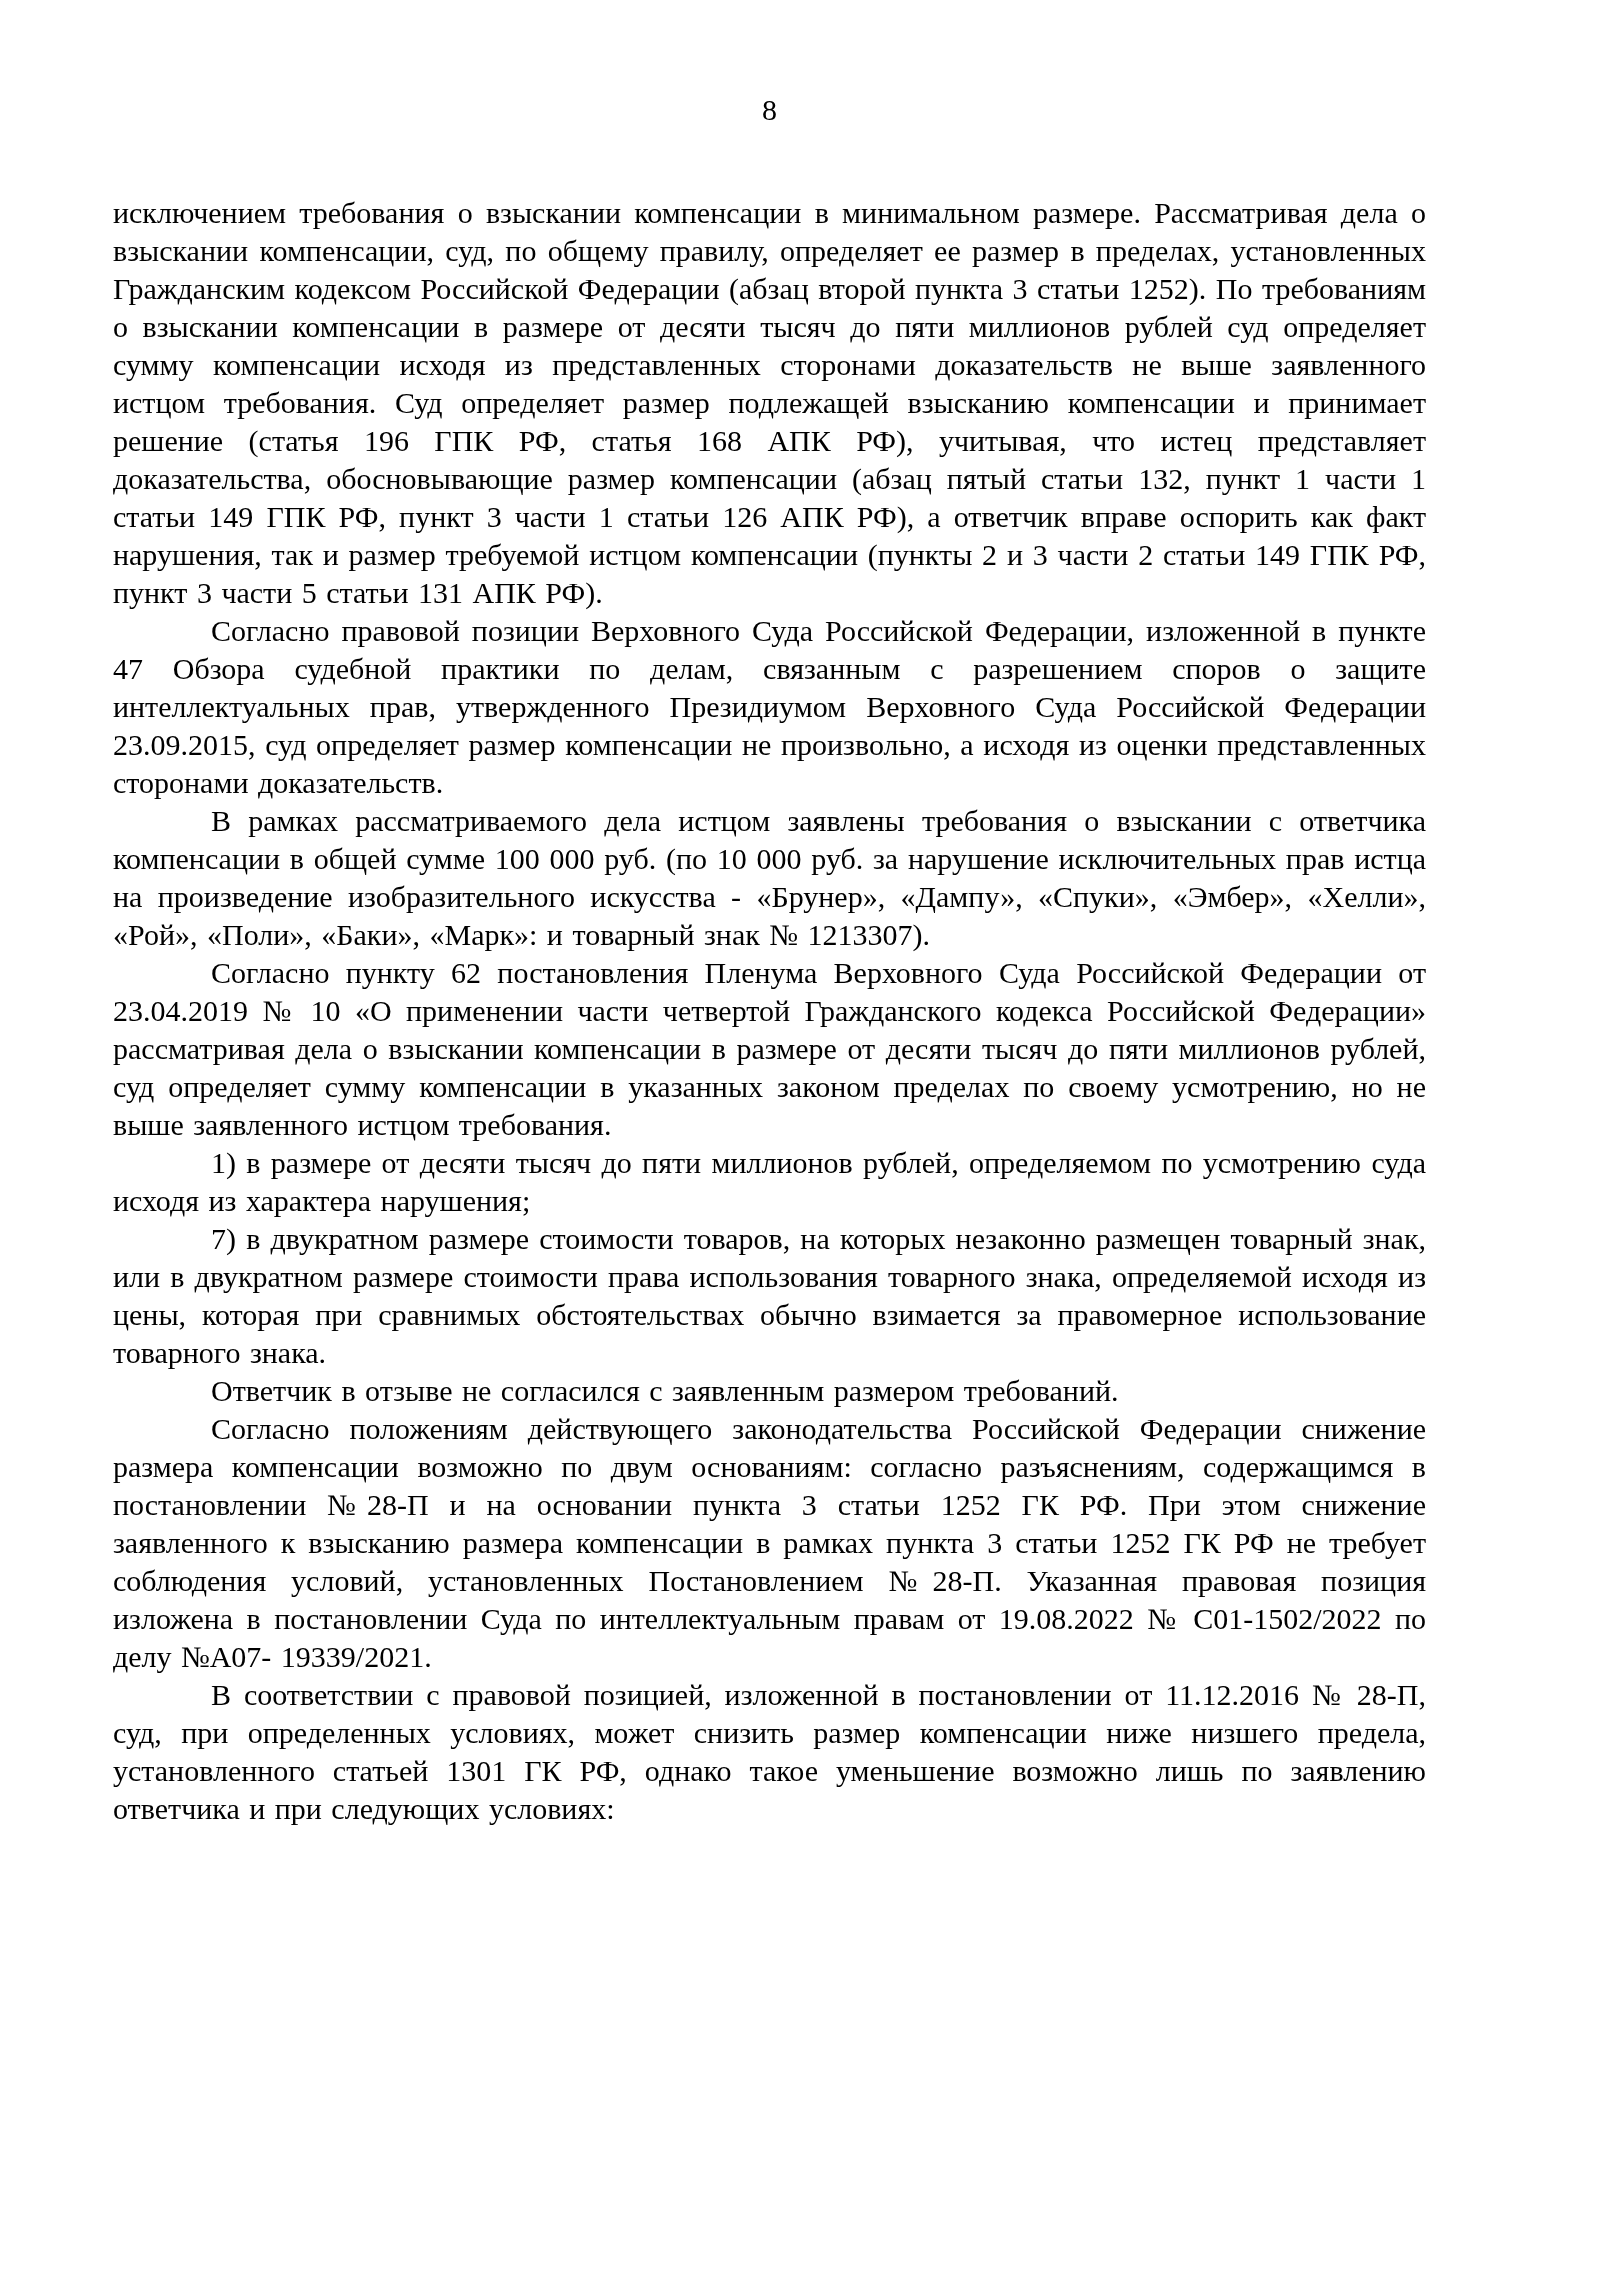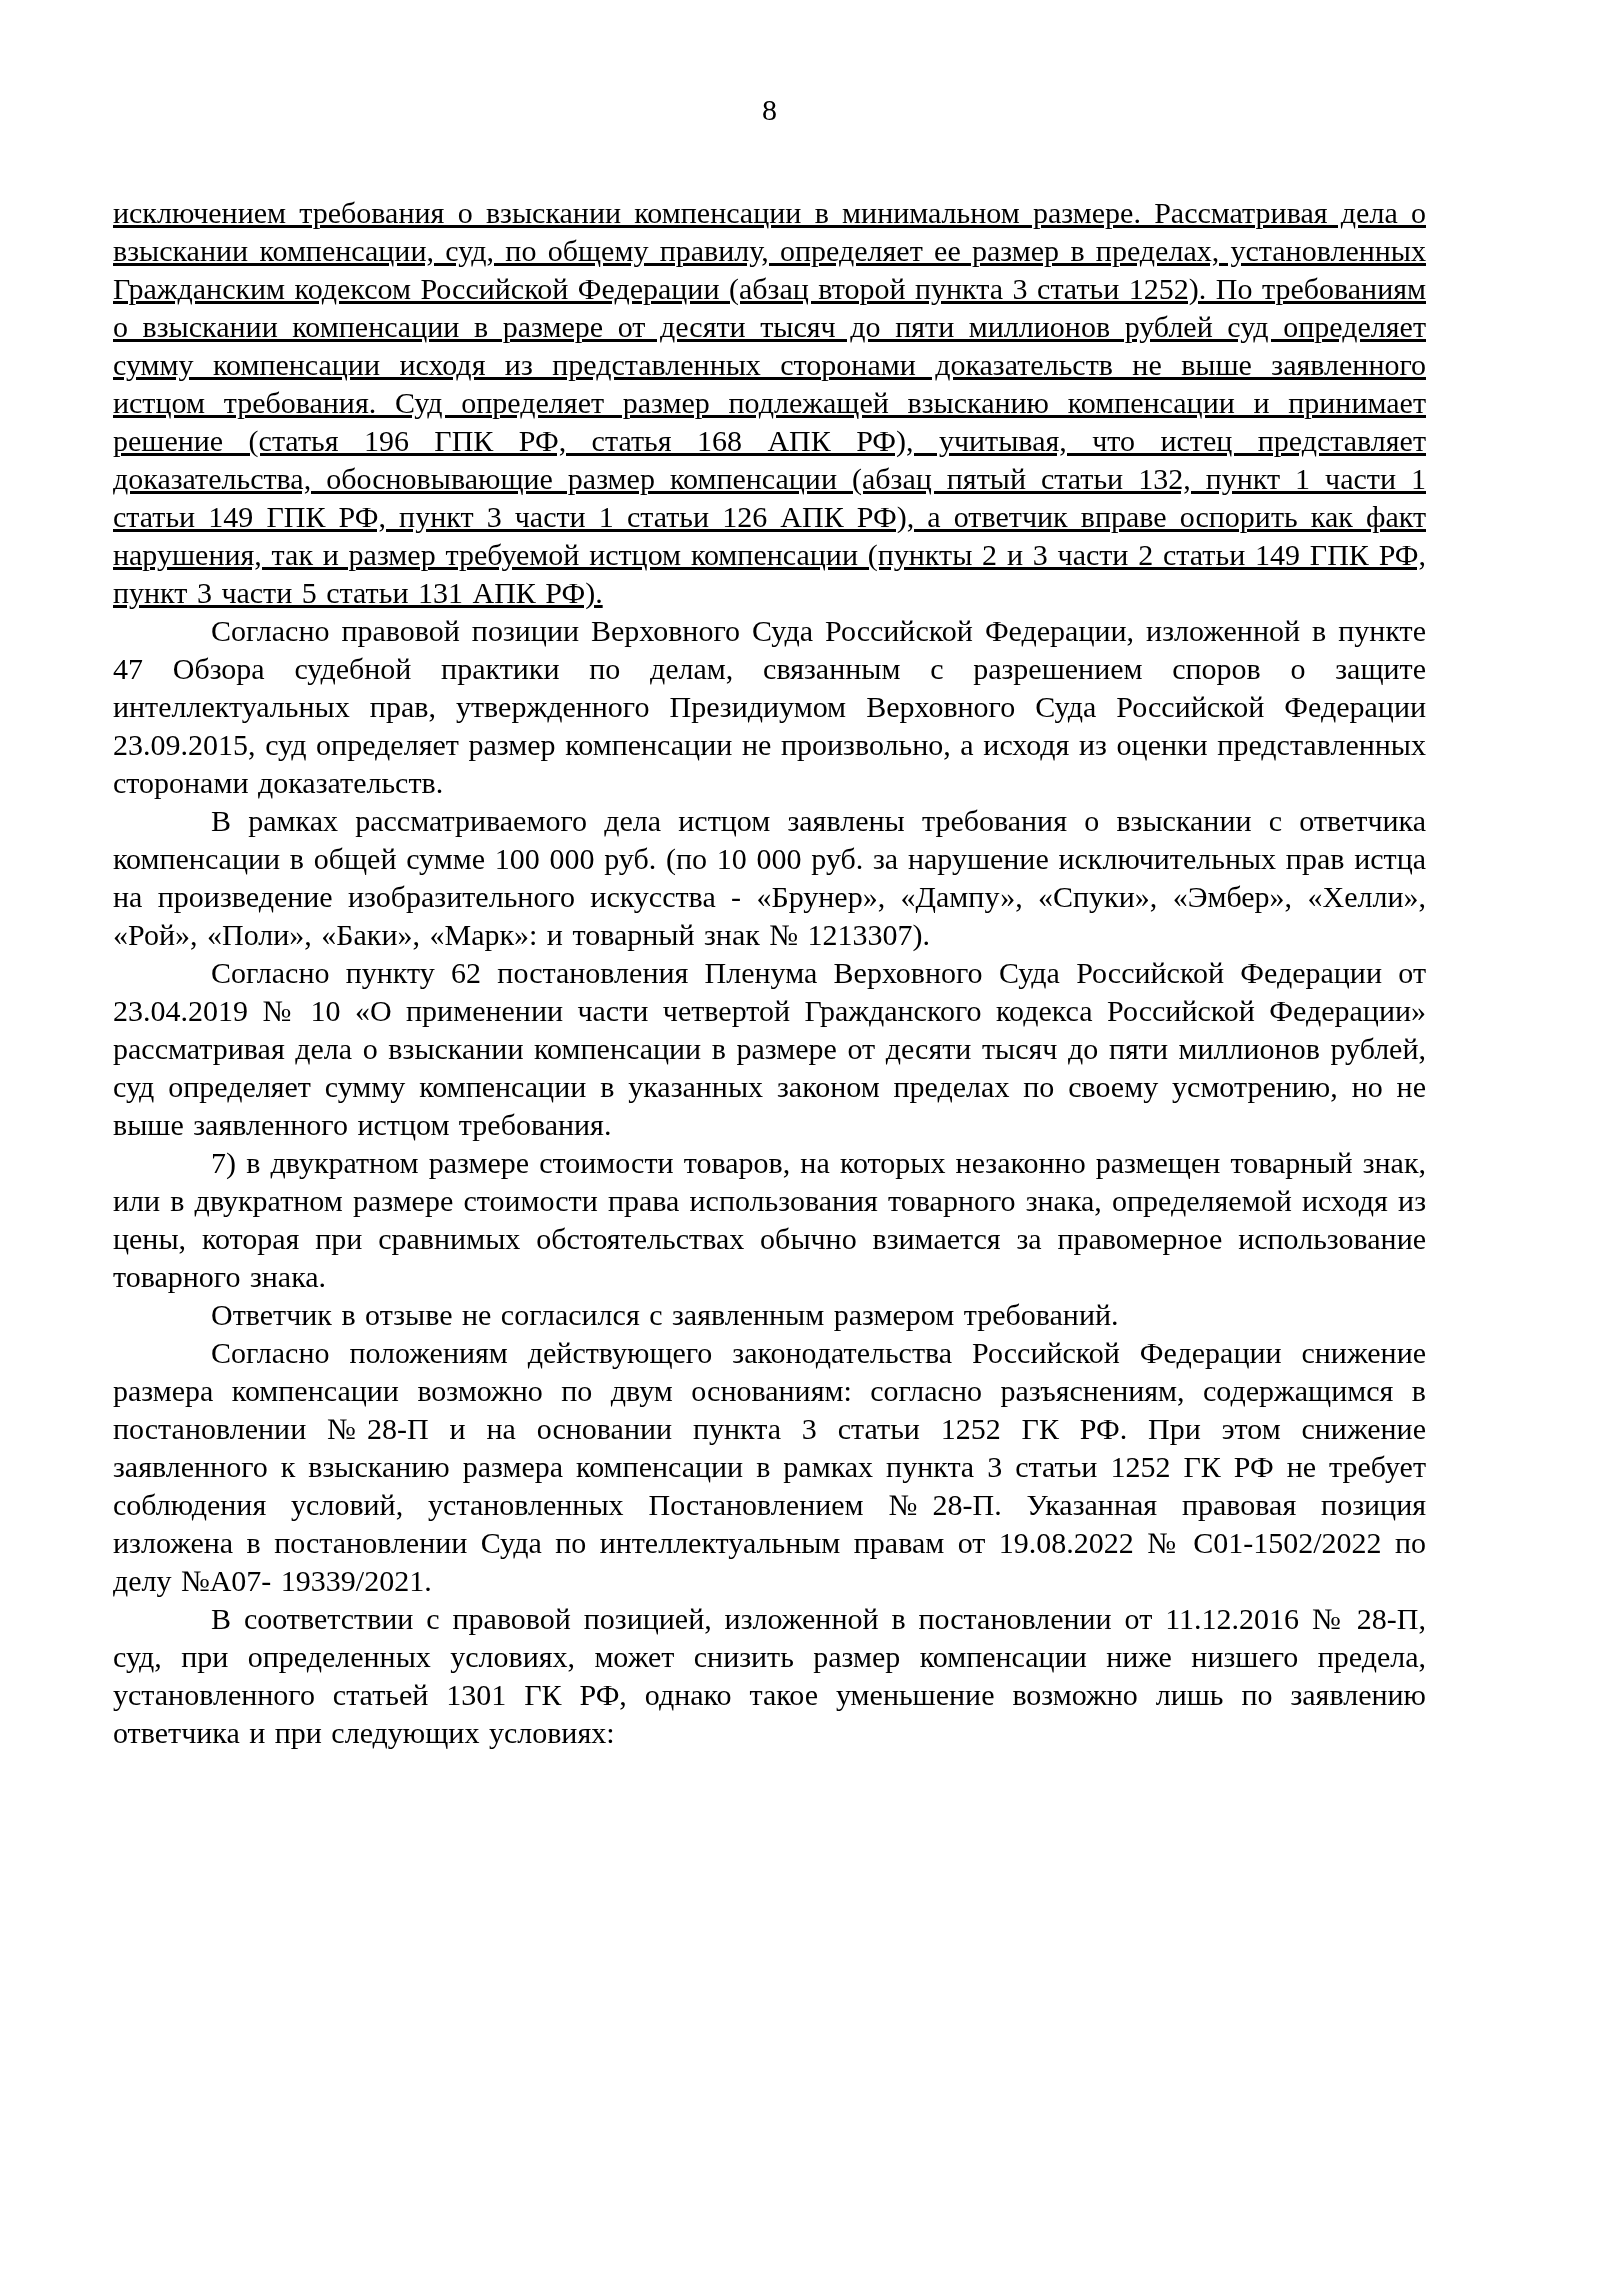--- a/index.html
+++ b/index.html
@@ -29,33 +29,33 @@
   .doc-body p {
     margin: 0;
     font-size: 30px;
     line-height: 38px;
     text-align: justify;
     text-indent: 98px;
     word-spacing: 2px;
   }
   .doc-body p.no-indent {
     text-indent: 0;
-    text-decoration: underline;
   }
 </style>
 </head>
 <body>
 
 <div class="page">
   <div class="page-number">8</div>
 
   <div class="doc-body">
     <p class="no-indent">исключением требования о взыскании компенсации в минимальном размере. Рассматривая дела о взыскании компенсации, суд, по общему правилу, определяет ее размер в пределах, установленных Гражданским кодексом Российской Федерации (абзац второй пункта 3 статьи 1252). По требованиям о взыскании компенсации в размере от десяти тысяч до пяти миллионов рублей суд определяет сумму компенсации исходя из представленных сторонами доказательств не выше заявленного истцом требования. Суд определяет размер подлежащей взысканию компенсации и принимает решение (статья 196 ГПК РФ, статья 168 АПК РФ), учитывая, что истец представляет доказательства, обосновывающие размер компенсации (абзац пятый статьи 132, пункт 1 части 1 статьи 149 ГПК РФ, пункт 3 части 1 статьи 126 АПК РФ), а ответчик вправе оспорить как факт нарушения, так и размер требуемой истцом компенсации (пункты 2 и 3 части 2 статьи 149 ГПК РФ, пункт 3 части 5 статьи 131 АПК РФ).</p>
     <p>Согласно правовой позиции Верховного Суда Российской Федерации, изложенной в пункте 47 Обзора судебной практики по делам, связанным с разрешением споров о защите интеллектуальных прав, утвержденного Президиумом Верховного Суда Российской Федерации 23.09.2015, суд определяет размер компенсации не произвольно, а исходя из оценки представленных сторонами доказательств.</p>
     <p>В рамках рассматриваемого дела истцом заявлены требования о взыскании с ответчика компенсации в общей сумме 100 000 руб. (по 10 000 руб. за нарушение исключительных прав истца на произведение изобразительного искусства - «Брунер», «Дампу», «Спуки», «Эмбер», «Хелли», «Рой», «Поли», «Баки», «Марк»: и товарный знак № 1213307).</p>
     <p>Согласно пункту 62 постановления Пленума Верховного Суда Российской Федерации от 23.04.2019 № 10 «О применении части четвертой Гражданского кодекса Российской Федерации» рассматривая дела о взыскании компенсации в размере от десяти тысяч до пяти миллионов рублей, суд определяет сумму компенсации в указанных законом пределах по своему усмотрению, но не выше заявленного истцом требования.</p>
+    <p>1) в размере от десяти тысяч до пяти миллионов рублей, определяемом по усмотрению суда исходя из характера нарушения;</p>
     <p>7) в двукратном размере стоимости товаров, на которых незаконно размещен товарный знак, или в двукратном размере стоимости права использования товарного знака, определяемой исходя из цены, которая при сравнимых обстоятельствах обычно взимается за правомерное использование товарного знака.</p>
     <p>Ответчик в отзыве не согласился с заявленным размером требований.</p>
     <p>Согласно положениям действующего законодательства Российской Федерации снижение размера компенсации возможно по двум основаниям: согласно разъяснениям, содержащимся в постановлении №28-П и на основании пункта 3 статьи 1252 ГК РФ. При этом снижение заявленного к взысканию размера компенсации в рамках пункта 3 статьи 1252 ГК РФ не требует соблюдения условий, установленных Постановлением №28-П. Указанная правовая позиция изложена в постановлении Суда по интеллектуальным правам от 19.08.2022 № С01-1502/2022 по делу №А07- 19339/2021.</p>
     <p>В соответствии с правовой позицией, изложенной в постановлении от 11.12.2016 № 28-П, суд, при определенных условиях, может снизить размер компенсации ниже низшего предела, установленного статьей 1301 ГК РФ, однако такое уменьшение возможно лишь по заявлению ответчика и при следующих условиях:</p>
   </div>
 </div>
 
 
 </body></html>

